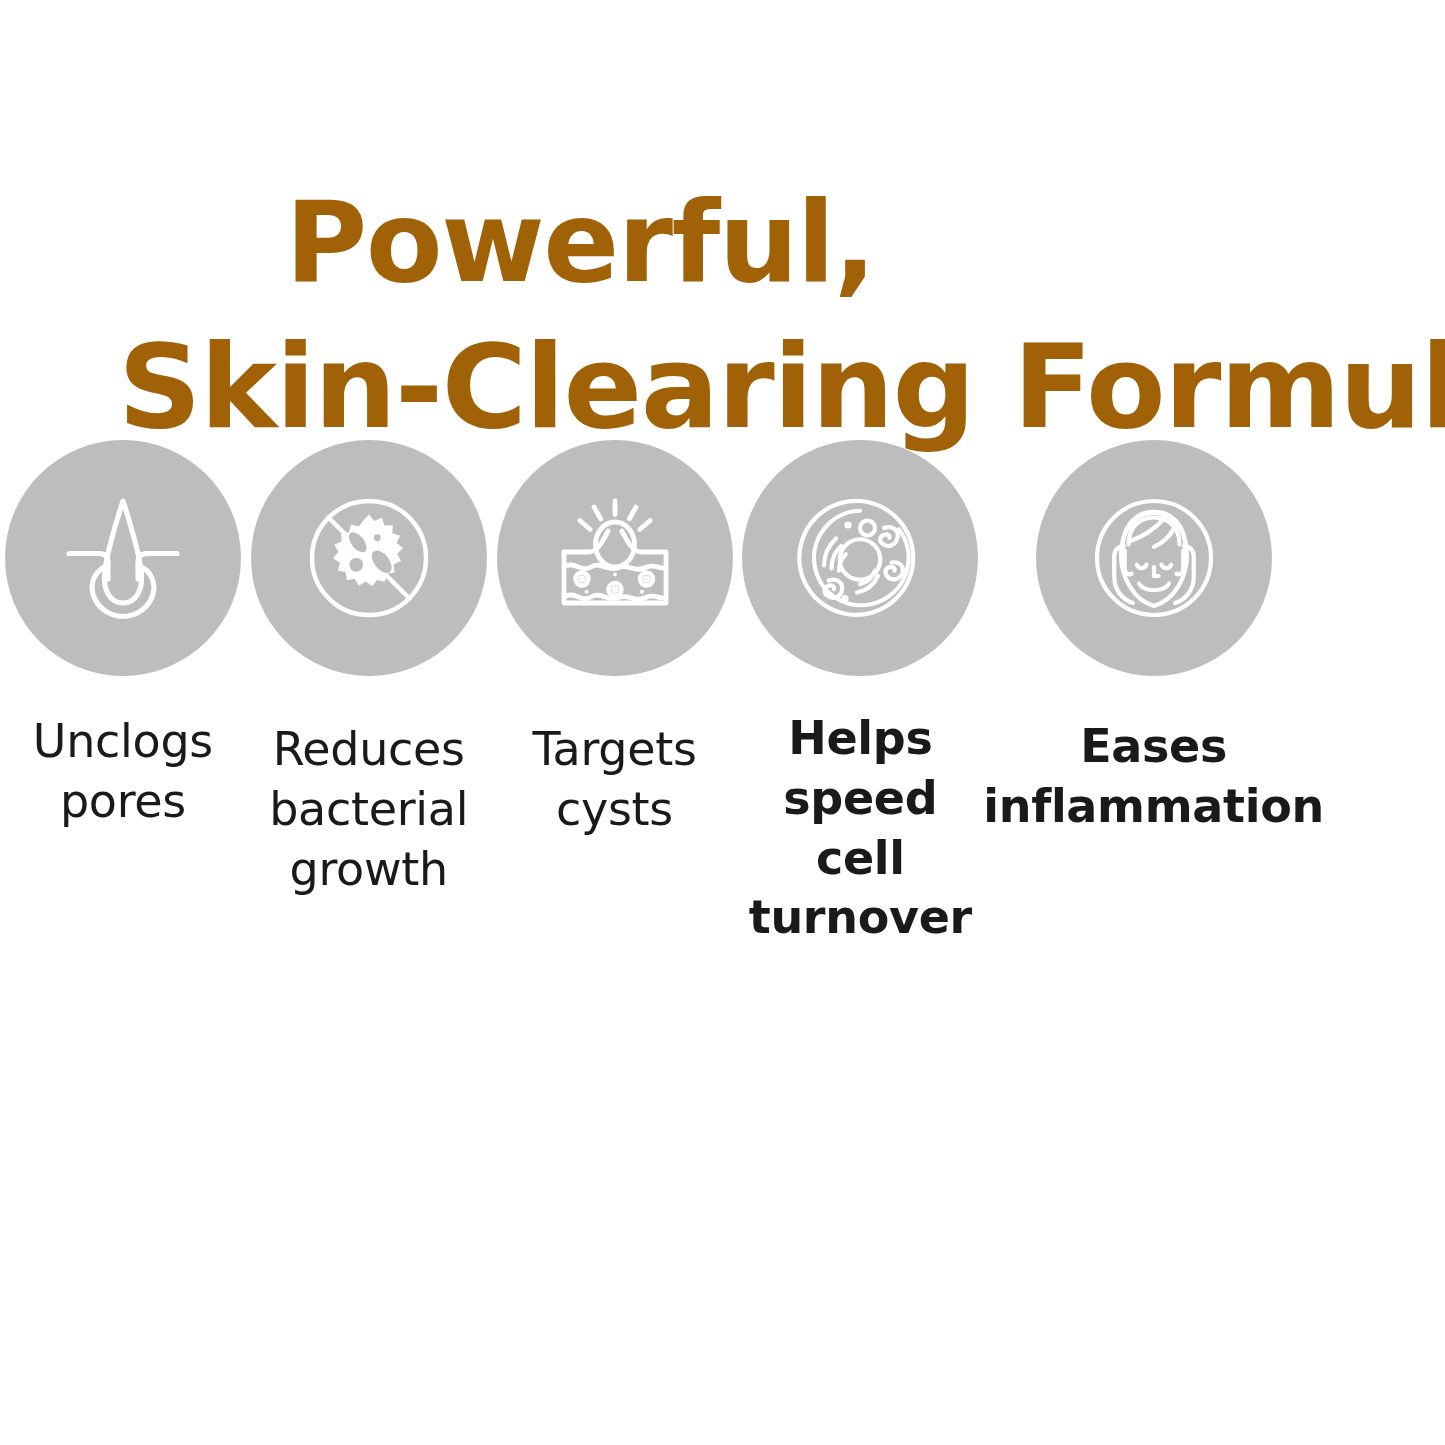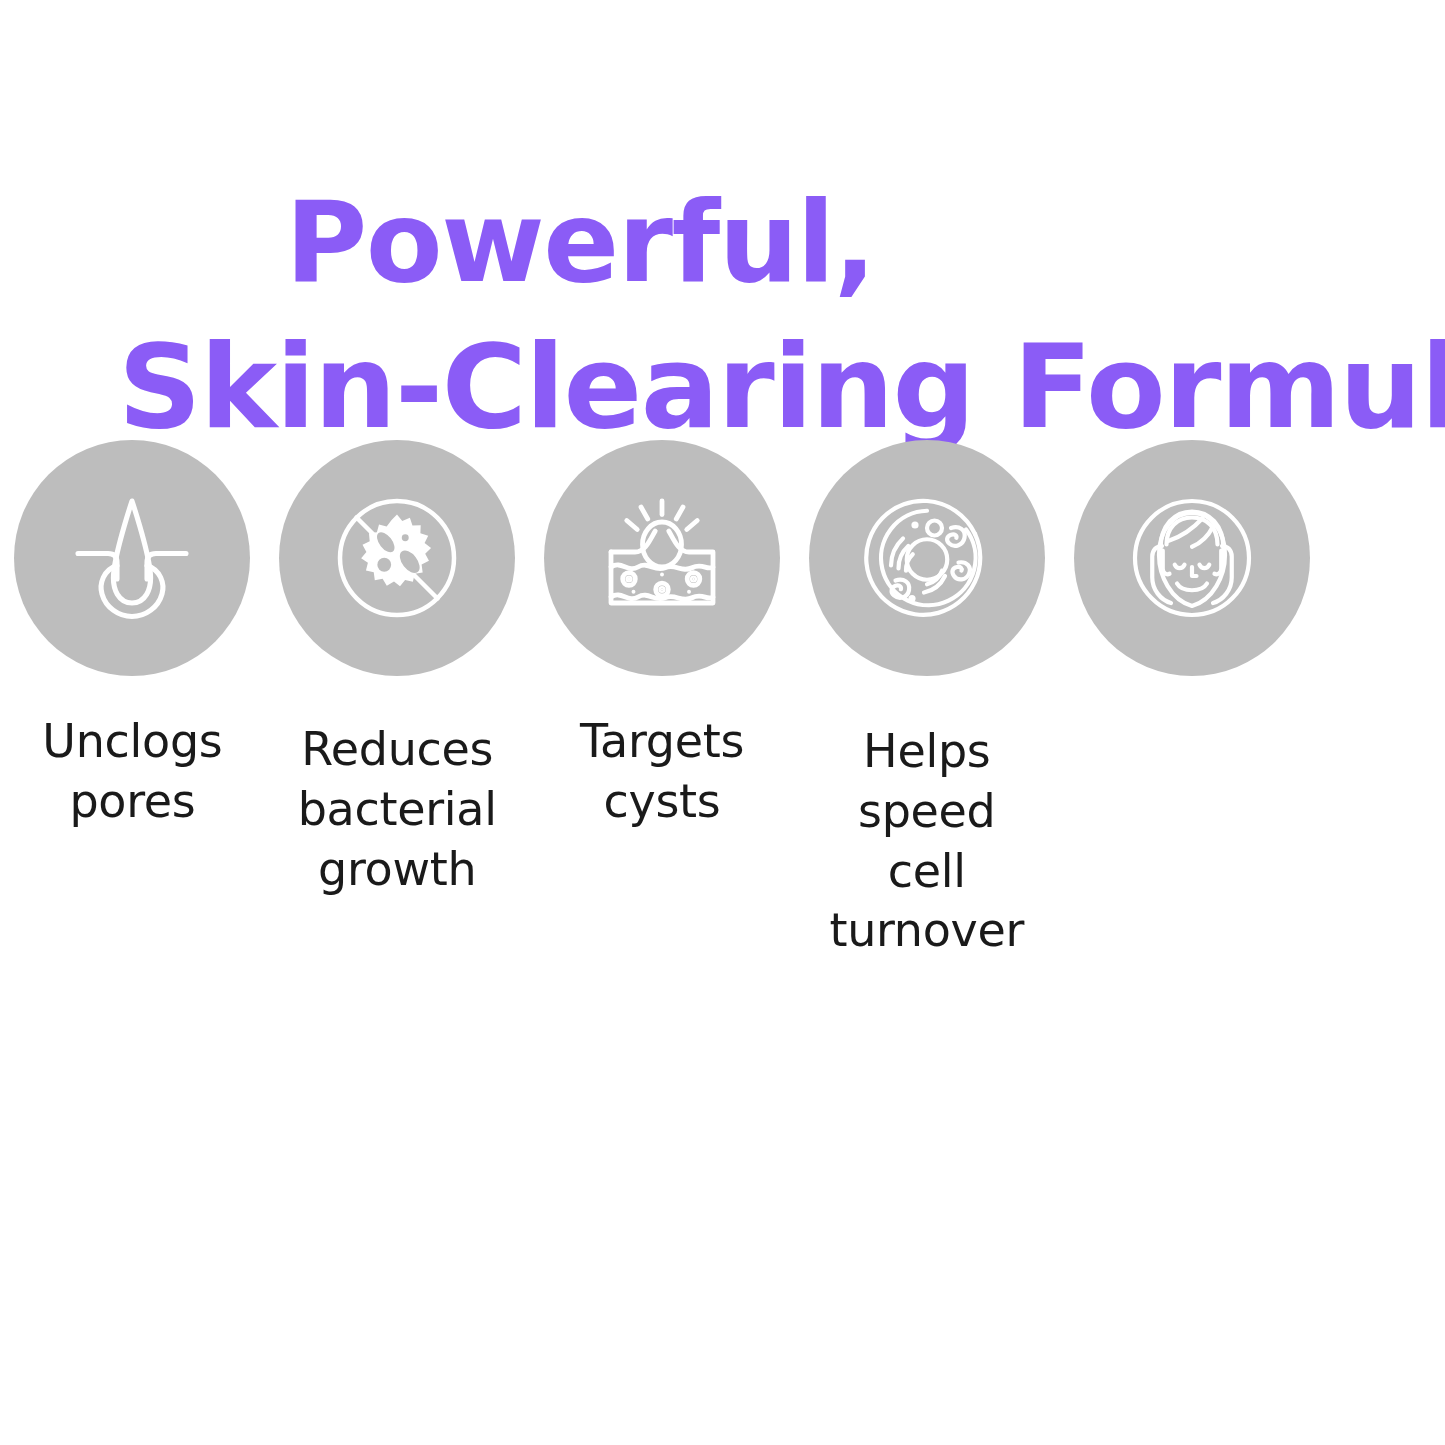--- a/index.html
+++ b/index.html
@@ -20,21 +20,21 @@
   }
 
   
   .headline {
     position: absolute;
     left: 0;
     top: 96px;
     width: 1160px;
     padding: 0 118px;
     box-sizing: border-box;
-    color: #8b5cf6;
+    color: #a16207;
     font-family: "DejaVu Sans", sans-serif;
     font-weight: 700;
     font-size: 112px;
     line-height: 1.27;
     letter-spacing: -1.5px;
     text-align: center;
   }
   .headline .line1 {
     display: block;
     text-align: center;
@@ -59,21 +59,21 @@
     column-gap: 0;
   }
   .cell {
     display: flex;
     flex-direction: column;
     align-items: center;
   }
   
   .cell.col1 { padding-left: 0px; }
   .cell.col2 { padding-left: 0px; gap: 8px; }
-  .cell.col3 { padding-left: 0px; }
+  .cell.col3 { padding-left: 0px; gap: 8px; }
 
   .badge {
     width: 236px;
     height: 236px;
     border-radius: 50%;
     background: #BDBDBD;
     display: flex;
     align-items: center;
     justify-content: center;
     flex: 0 0 auto;
@@ -89,21 +89,21 @@
     color: #1a1a1a;
     font-family: "DejaVu Sans", sans-serif;
     font-weight: 400;
     font-size: 46px;
     line-height: 1.30;
     text-align: center;
     letter-spacing: -0.3px;
     white-space: pre-line;
     max-width: 430px;
   }
-  .row2 .caption { margin-top: 46px; }
+  .row2 .caption { margin-top: 33px; font-weight: bold; }
 </style>
 </head>
 <body>
 
 <div class="page">
 
   <h1 class="headline">
     <span class="line1">Powerful,</span>
     <span class="line2">Skin-Clearing Formula</span>
   </h1>
@@ -231,17 +231,19 @@
           <path d="M69.5 45 L69.5 57 C69.5 60 67 61.5 65 60.5"></path>
 
           <path d="M38.5 54.5 C40 57.5 43.5 57.5 45 54.5"></path>
           <path d="M55 54.5 C56.5 57.5 60 57.5 61.5 54.5"></path>
 
           <path d="M50 56 L50 62 L53 62"></path>
 
           <path d="M40 67 C43.5 73 56.5 73 60 67"></path>
         </svg>
       </div>
+      <div class="caption">Eases
+inflammation</div>
     </div>
 
 
   </div>
 </div>
 
 </body></html>

